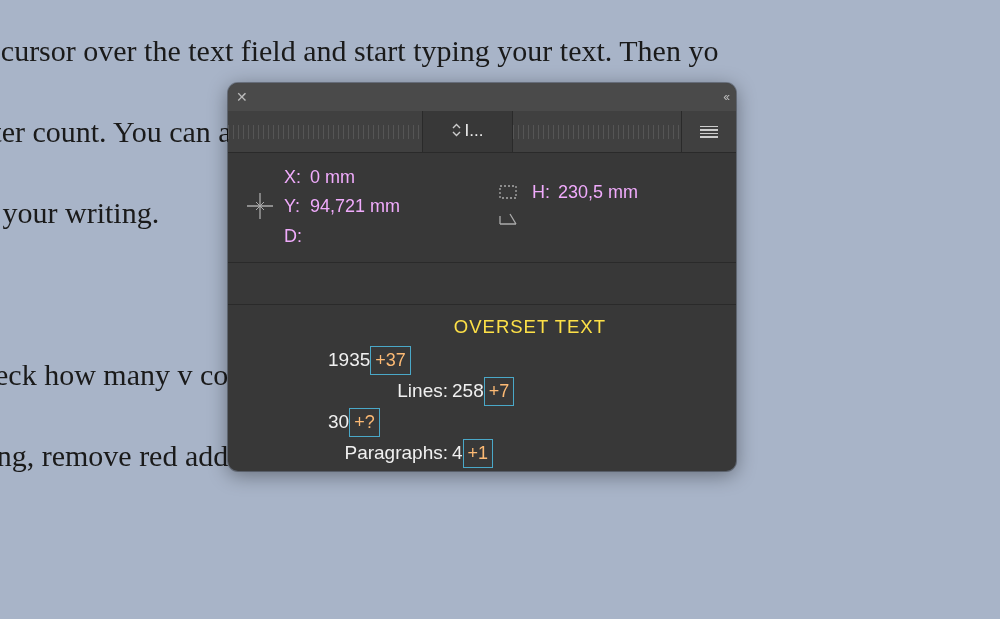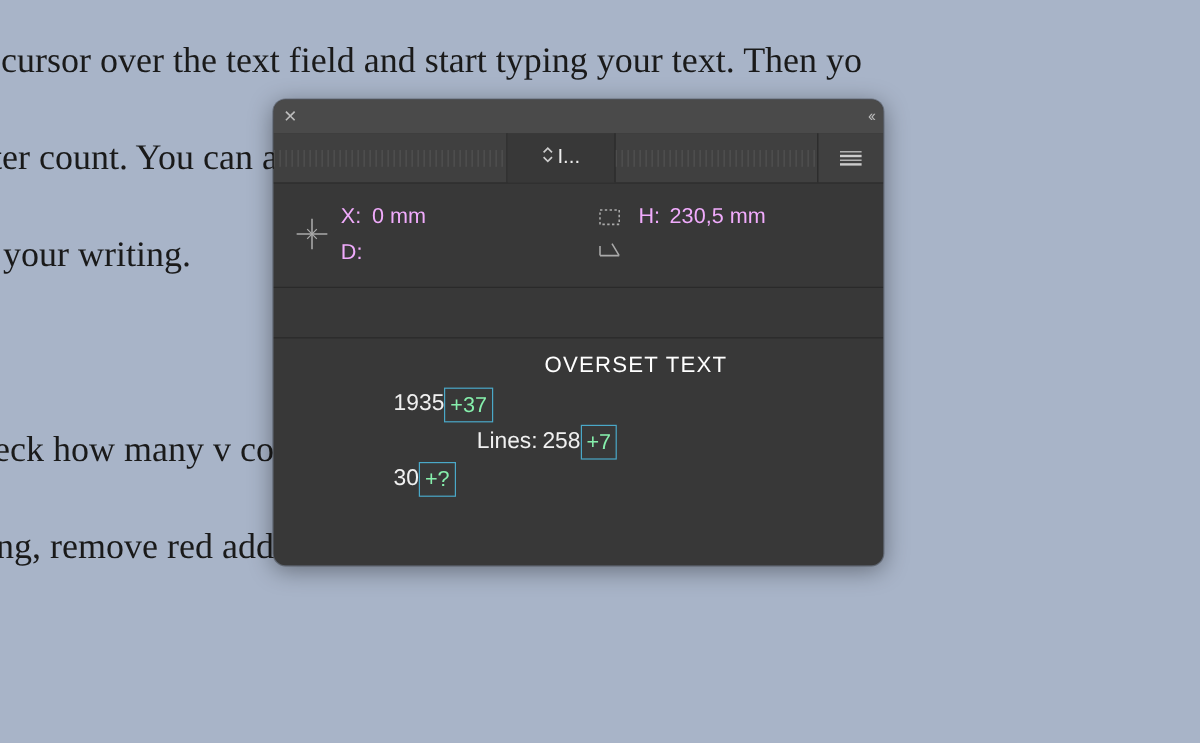--- a/index.html
+++ b/index.html
@@ -133,21 +133,21 @@
   .coord-row .lab { display: inline-block; width: 26px; }
   .empty-section {
     height: 42px;
     border-bottom: 1px solid #2a2a2a;
   }
   .overset {
     padding: 10px 22px 0 0;
     font-size: 18px;
   }
   .overset-title {
-    color: #ffffff;
+    color: #fde047;
     text-align: right;
     letter-spacing: 1px;
     font-size: 18.5px;
     padding-right: 108px;
     position: relative;
     left: 0;
     width: 100%;
     margin-bottom: 6px;
   }
   .stat-rows {
@@ -162,21 +162,21 @@
     align-items: center;
     font-size: 19px;
     color: #f0f0f0;
     line-height: 1.5;
   }
   .stat-label { text-align: right; width: 120px; margin-right: 4px; }
   .stat-val { }
   .stat-over {
     border: 1.5px solid #4aa8c8;
     padding: 0px 4px;
-    color: #86efac;
+    color: #fdba74;
     font-size: 18px;
     margin-left: 0;
   }
 </style>
 </head>
 <body>
 
 <div class="background-text">
 <span>e cursor over the text field and start typing your text. Then yo</span><br>
 <span>cter count. You can also estimate precisely how many sentenc</span><br>
@@ -224,20 +224,21 @@
       <div class="coord-icon">
         <svg width="26" height="26" viewBox="0 0 26 26">
           <line x1="13" y1="0" x2="13" y2="26" stroke="#aaa" stroke-width="1.3"></line>
           <line x1="0" y1="13" x2="26" y2="13" stroke="#aaa" stroke-width="1.3"></line>
           <line x1="9" y1="9" x2="17" y2="17" stroke="#aaa" stroke-width="1"></line>
           <line x1="17" y1="9" x2="9" y2="17" stroke="#aaa" stroke-width="1"></line>
         </svg>
       </div>
       <div class="coord-rows">
         <div class="coord-row"><span class="lab">X:</span><span>0 mm</span></div>
+        <div class="coord-row"><span class="lab">Y:</span><span>94,721 mm</span></div>
         <div class="coord-row"><span class="lab">D:</span><span></span></div>
       </div>
     </div>
     <div class="coord-block right">
       <div class="coord-icon">
         <svg width="24" height="60" viewBox="0 0 24 60">
           <rect x="4" y="10" width="16" height="12" stroke="#aaa" stroke-width="1.3" fill="none" stroke-dasharray="2 2"></rect>
           <path d="M4 48 L20 48 M4 48 L4 40 M14 38 L20 48" stroke="#aaa" stroke-width="1.3" fill="none"></path>
         </svg>
       </div>
@@ -259,15 +260,20 @@
       </div>
       <div class="stat-row">
         <span class="stat-label">Lines:</span>
         <span class="stat-val">258</span>
         <span class="stat-over">+7</span>
       </div>
       <div class="stat-row">
         <span class="stat-val">30</span>
         <span class="stat-over">+?</span>
       </div>
+      <div class="stat-row">
+        <span class="stat-label">Paragraphs:</span>
+        <span class="stat-val">4</span>
+        <span class="stat-over">+1</span>
+      </div>
     </div>
   </div>
 </div>
 
 </body></html>

